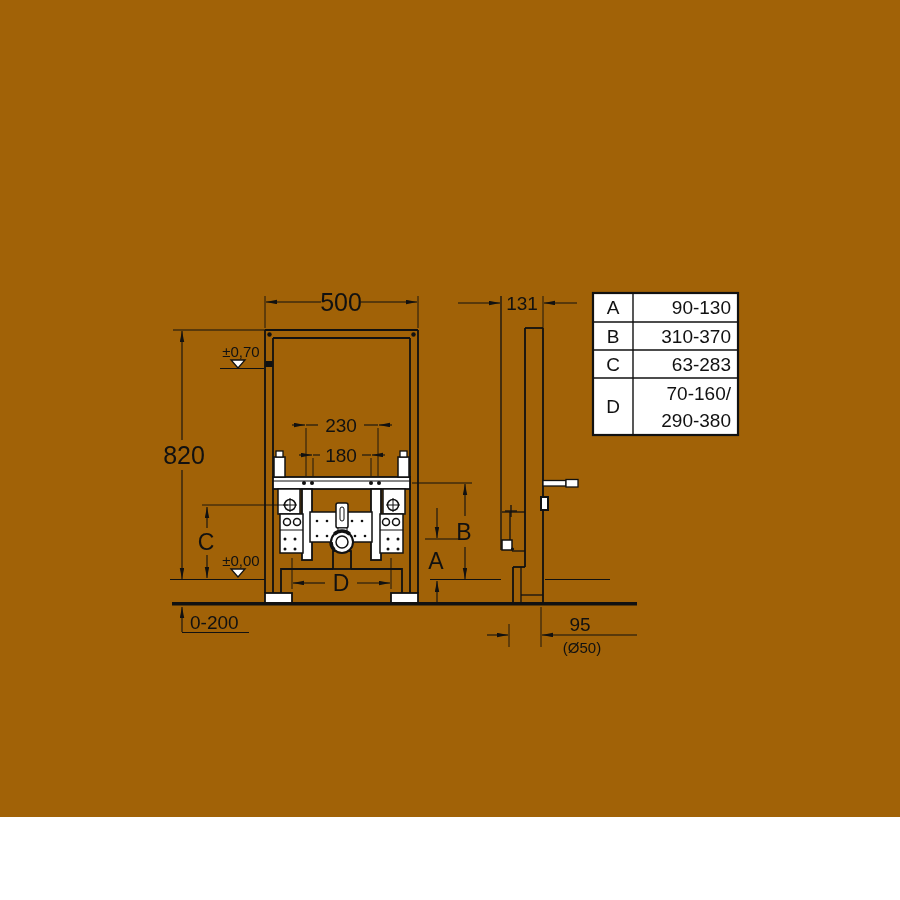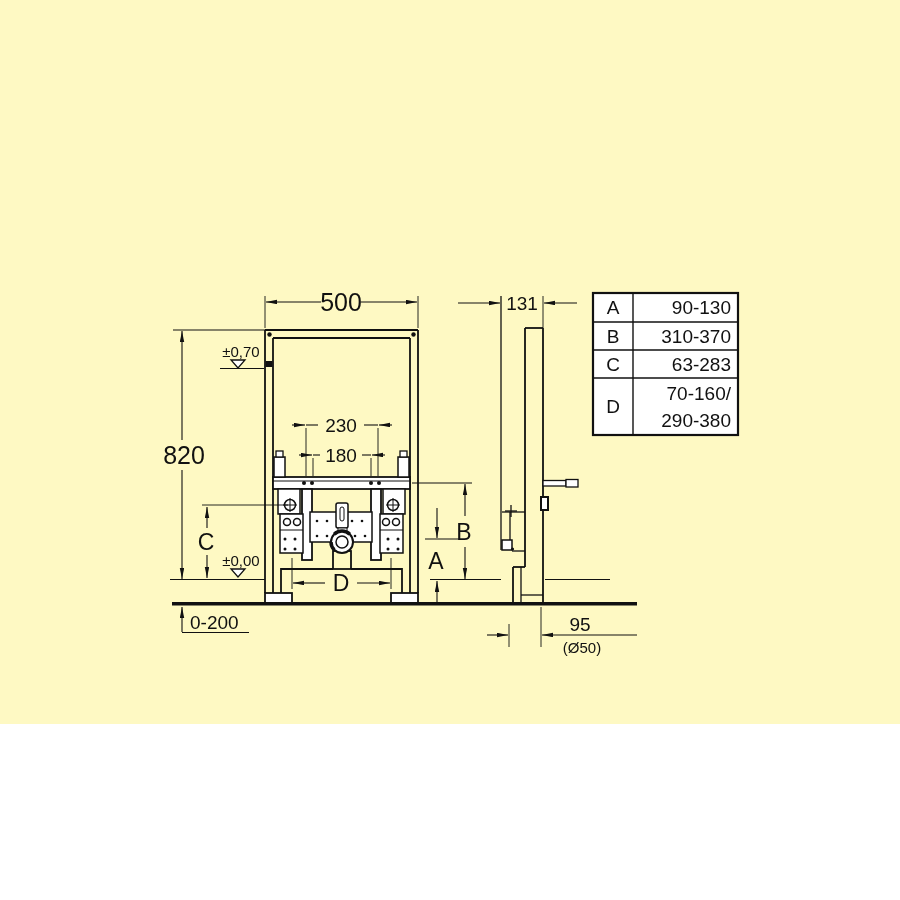--- a/index.html
+++ b/index.html
@@ -1,16 +1,16 @@
 <!DOCTYPE html>
 <html><head>
 <meta charset="utf-8">
 <style>
   html,body{margin:0;padding:0;background:#ffffff;}
-  .stage{position:relative;width:900px;height:724px;background:#fef9c3;overflow:hidden;
+  .stage{position:relative;width:900px;height:817px;background:#a16207;overflow:hidden;
          font-family:"Liberation Sans","DejaVu Sans",sans-serif;}
   svg text{fill:#111111;font-family:"Liberation Sans","DejaVu Sans",sans-serif;}
   .t25{font-size:25px;}
   .t23{font-size:23px;}
   .t19{font-size:19px;}
   .t15{font-size:15px;}
   .mid{text-anchor:middle;}
   .end{text-anchor:end;}
 </style>
 </head>

